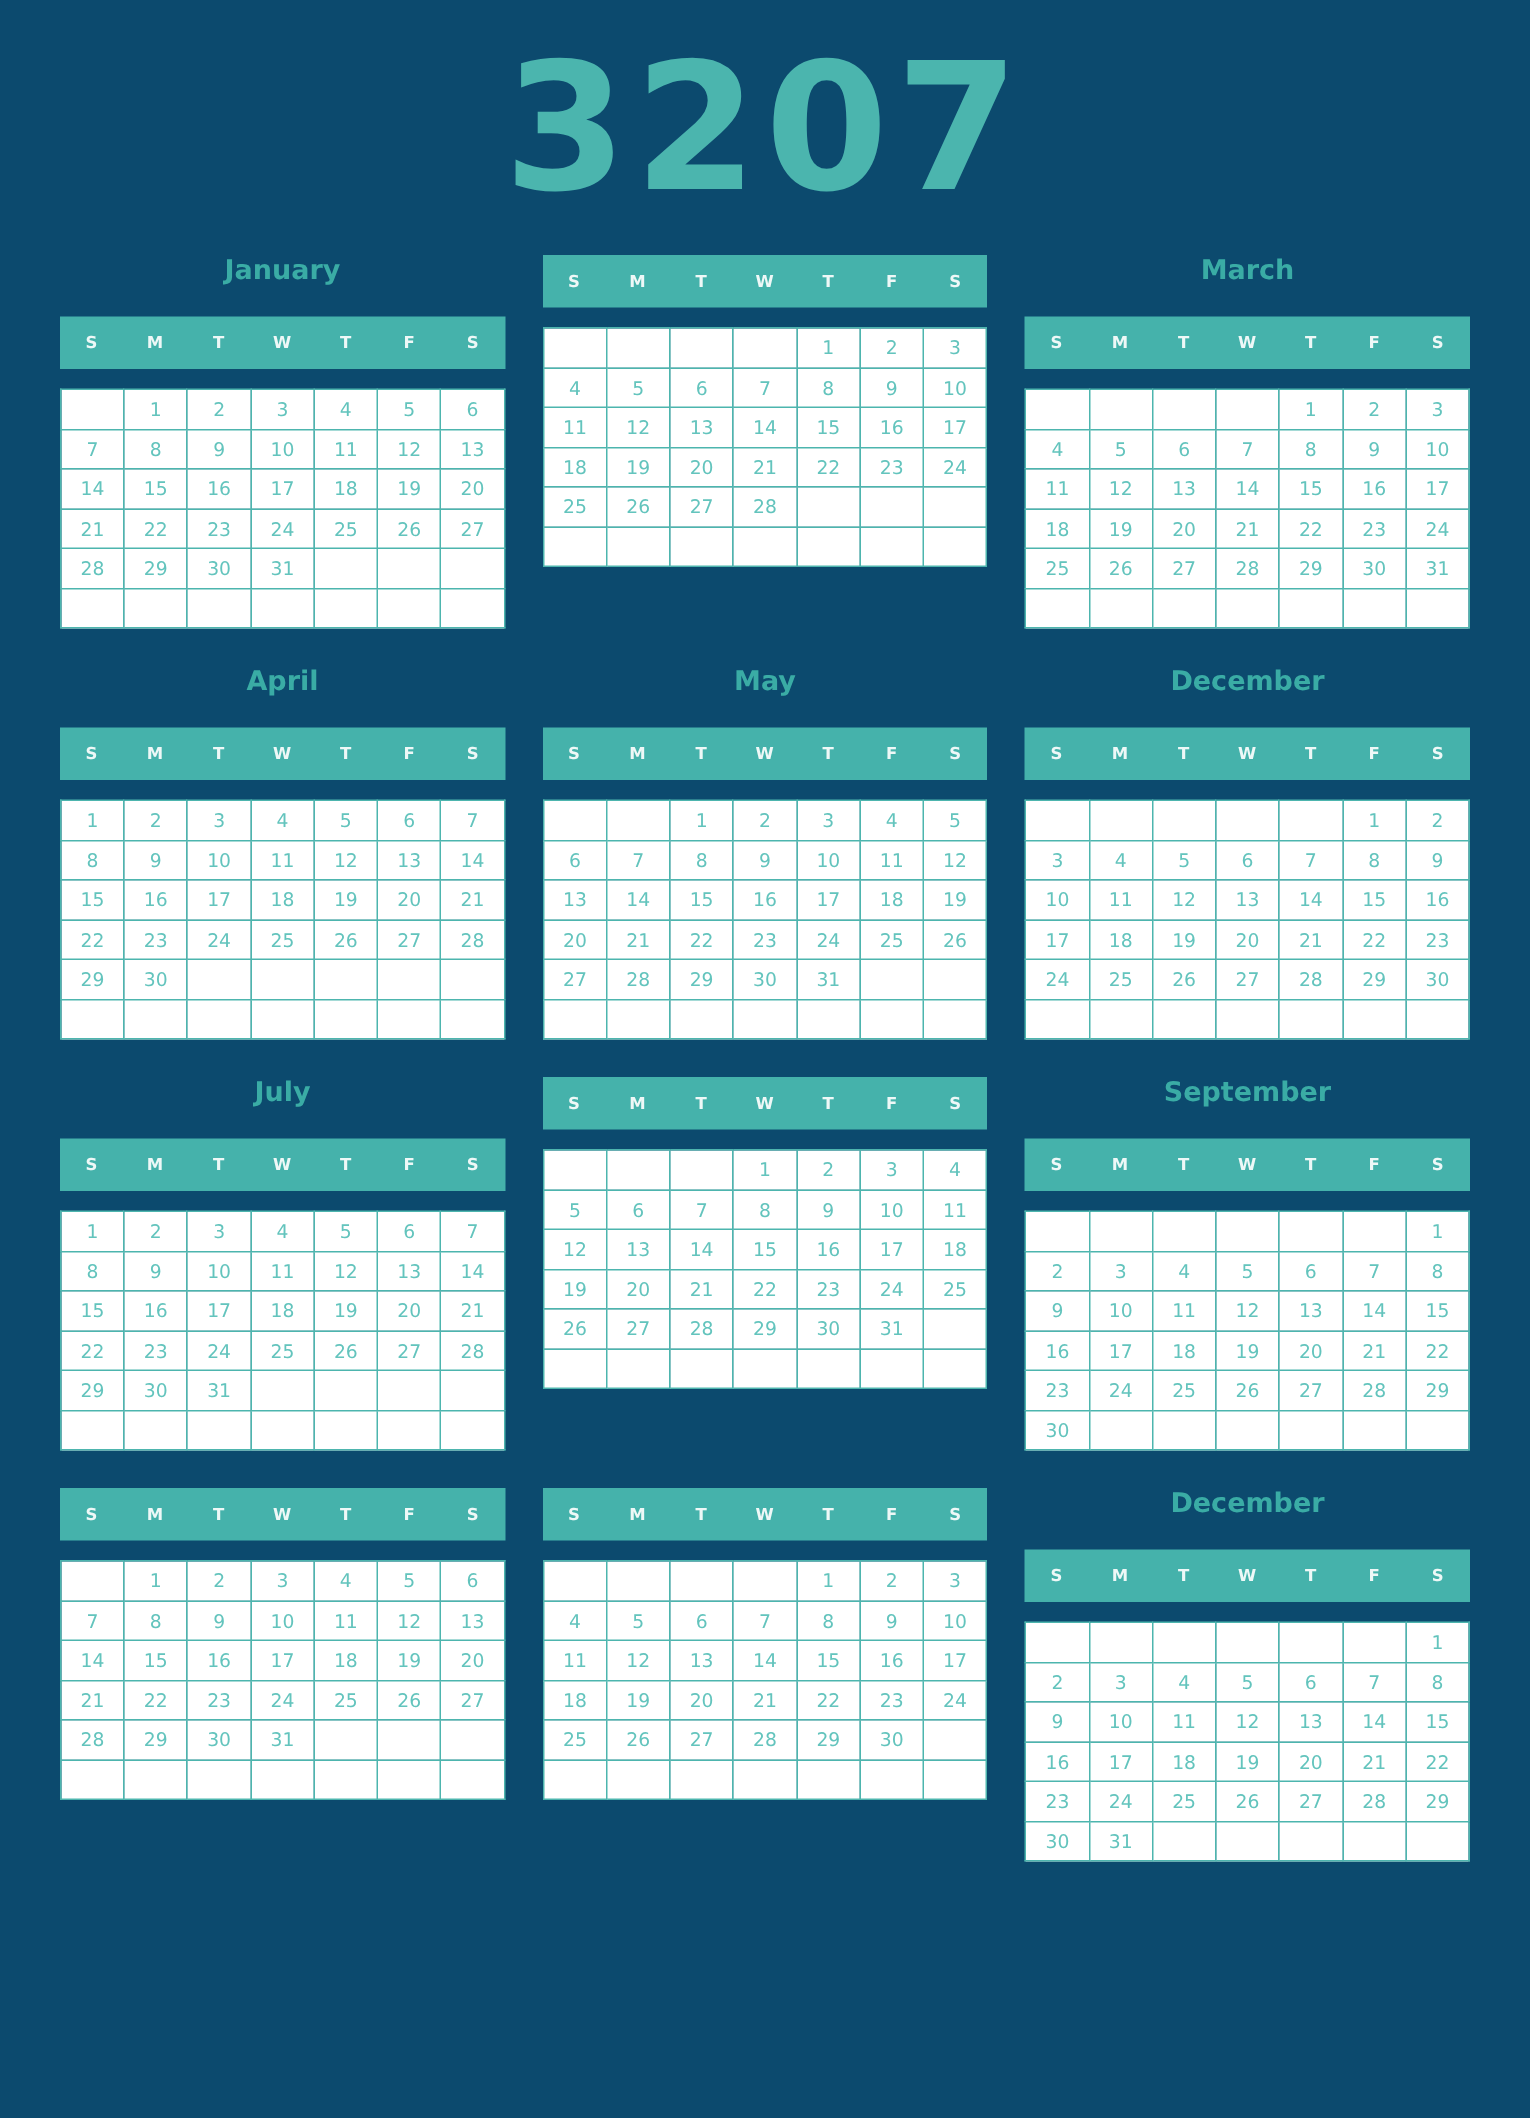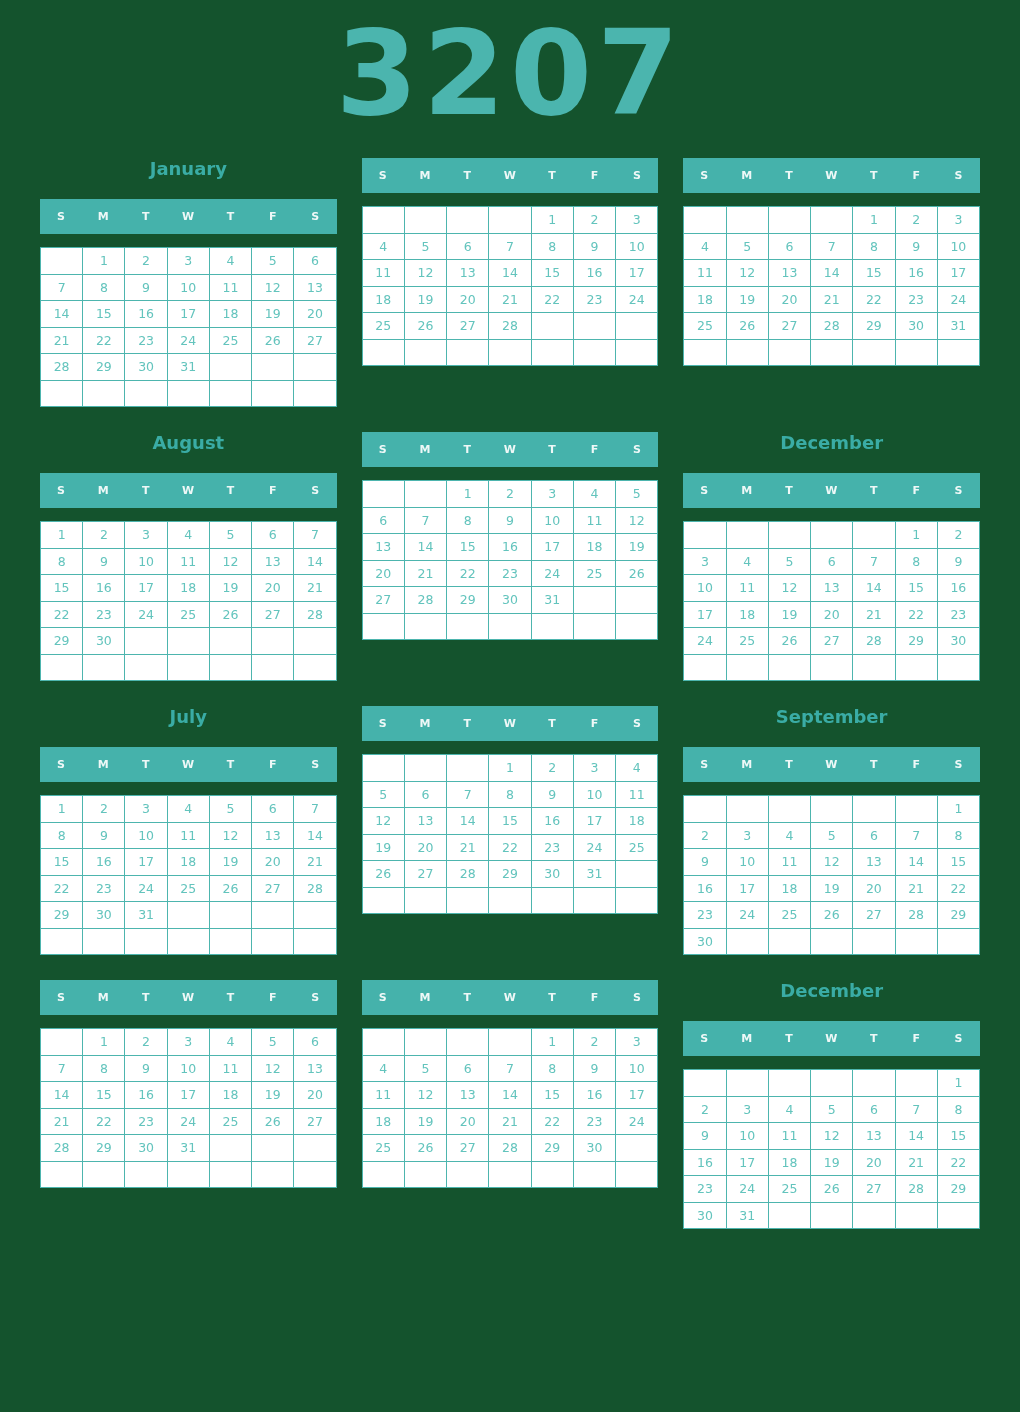--- a/index.html
+++ b/index.html
@@ -14,22 +14,22 @@
   html, body {
     margin: 0;
     padding: 0;
     background: #ffffff;
     font-family: "DejaVu Sans", "Liberation Sans", sans-serif;
   }
   .page {
     width: 1020px;
     height: 1412px;
     margin: 0 auto;
-    padding: 0 40px;
-    background: #14532d;
+    padding: 12px 40px;
+    background: #0c4a6e;
     overflow: hidden;
   }
   .year-title {
     margin: 14px 0 26px 0;
     text-align: center;
     font-size: 118px;
     line-height: 1.0;
     font-weight: bold;
     letter-spacing: 5px;
     color: var(--year);
@@ -221,20 +221,21 @@
               <td></td>
               <td></td>
               <td></td>
               <td></td>
             </tr>
           </tbody>
     </table>
   </section>
 
   <section class="month">
+    <h2 class="month-name">March</h2>
     <div class="weekday-bar">
           <span>S</span>
           <span>M</span>
           <span>T</span>
           <span>W</span>
           <span>T</span>
           <span>F</span>
           <span>S</span>
         </div>
     <table class="day-grid">
@@ -291,91 +292,92 @@
               <td></td>
               <td></td>
               <td></td>
               <td></td>
             </tr>
           </tbody>
     </table>
   </section>
 
   <section class="month">
-    <h2 class="month-name">August</h2>
-    <div class="weekday-bar">
-          <span>S</span>
-          <span>M</span>
-          <span>T</span>
-          <span>W</span>
-          <span>T</span>
-          <span>F</span>
-          <span>S</span>
-        </div>
-    <table class="day-grid">
-      <tbody>
-            <tr>
-              <td>1</td>
-              <td>2</td>
-              <td>3</td>
-              <td>4</td>
-              <td>5</td>
-              <td>6</td>
-              <td>7</td>
-            </tr>
-            <tr>
-              <td>8</td>
-              <td>9</td>
-              <td>10</td>
-              <td>11</td>
-              <td>12</td>
-              <td>13</td>
-              <td>14</td>
-            </tr>
-            <tr>
-              <td>15</td>
-              <td>16</td>
-              <td>17</td>
-              <td>18</td>
-              <td>19</td>
-              <td>20</td>
-              <td>21</td>
-            </tr>
-            <tr>
-              <td>22</td>
-              <td>23</td>
-              <td>24</td>
-              <td>25</td>
-              <td>26</td>
-              <td>27</td>
-              <td>28</td>
-            </tr>
-            <tr>
-              <td>29</td>
-              <td>30</td>
-              <td></td>
-              <td></td>
-              <td></td>
-              <td></td>
-              <td></td>
-            </tr>
-            <tr>
-              <td></td>
-              <td></td>
-              <td></td>
-              <td></td>
-              <td></td>
-              <td></td>
-              <td></td>
-            </tr>
-          </tbody>
-    </table>
-  </section>
-
-  <section class="month">
+    <h2 class="month-name">April</h2>
+    <div class="weekday-bar">
+          <span>S</span>
+          <span>M</span>
+          <span>T</span>
+          <span>W</span>
+          <span>T</span>
+          <span>F</span>
+          <span>S</span>
+        </div>
+    <table class="day-grid">
+      <tbody>
+            <tr>
+              <td>1</td>
+              <td>2</td>
+              <td>3</td>
+              <td>4</td>
+              <td>5</td>
+              <td>6</td>
+              <td>7</td>
+            </tr>
+            <tr>
+              <td>8</td>
+              <td>9</td>
+              <td>10</td>
+              <td>11</td>
+              <td>12</td>
+              <td>13</td>
+              <td>14</td>
+            </tr>
+            <tr>
+              <td>15</td>
+              <td>16</td>
+              <td>17</td>
+              <td>18</td>
+              <td>19</td>
+              <td>20</td>
+              <td>21</td>
+            </tr>
+            <tr>
+              <td>22</td>
+              <td>23</td>
+              <td>24</td>
+              <td>25</td>
+              <td>26</td>
+              <td>27</td>
+              <td>28</td>
+            </tr>
+            <tr>
+              <td>29</td>
+              <td>30</td>
+              <td></td>
+              <td></td>
+              <td></td>
+              <td></td>
+              <td></td>
+            </tr>
+            <tr>
+              <td></td>
+              <td></td>
+              <td></td>
+              <td></td>
+              <td></td>
+              <td></td>
+              <td></td>
+            </tr>
+          </tbody>
+    </table>
+  </section>
+
+  <section class="month">
+    <h2 class="month-name">May</h2>
     <div class="weekday-bar">
           <span>S</span>
           <span>M</span>
           <span>T</span>
           <span>W</span>
           <span>T</span>
           <span>F</span>
           <span>S</span>
         </div>
     <table class="day-grid">

